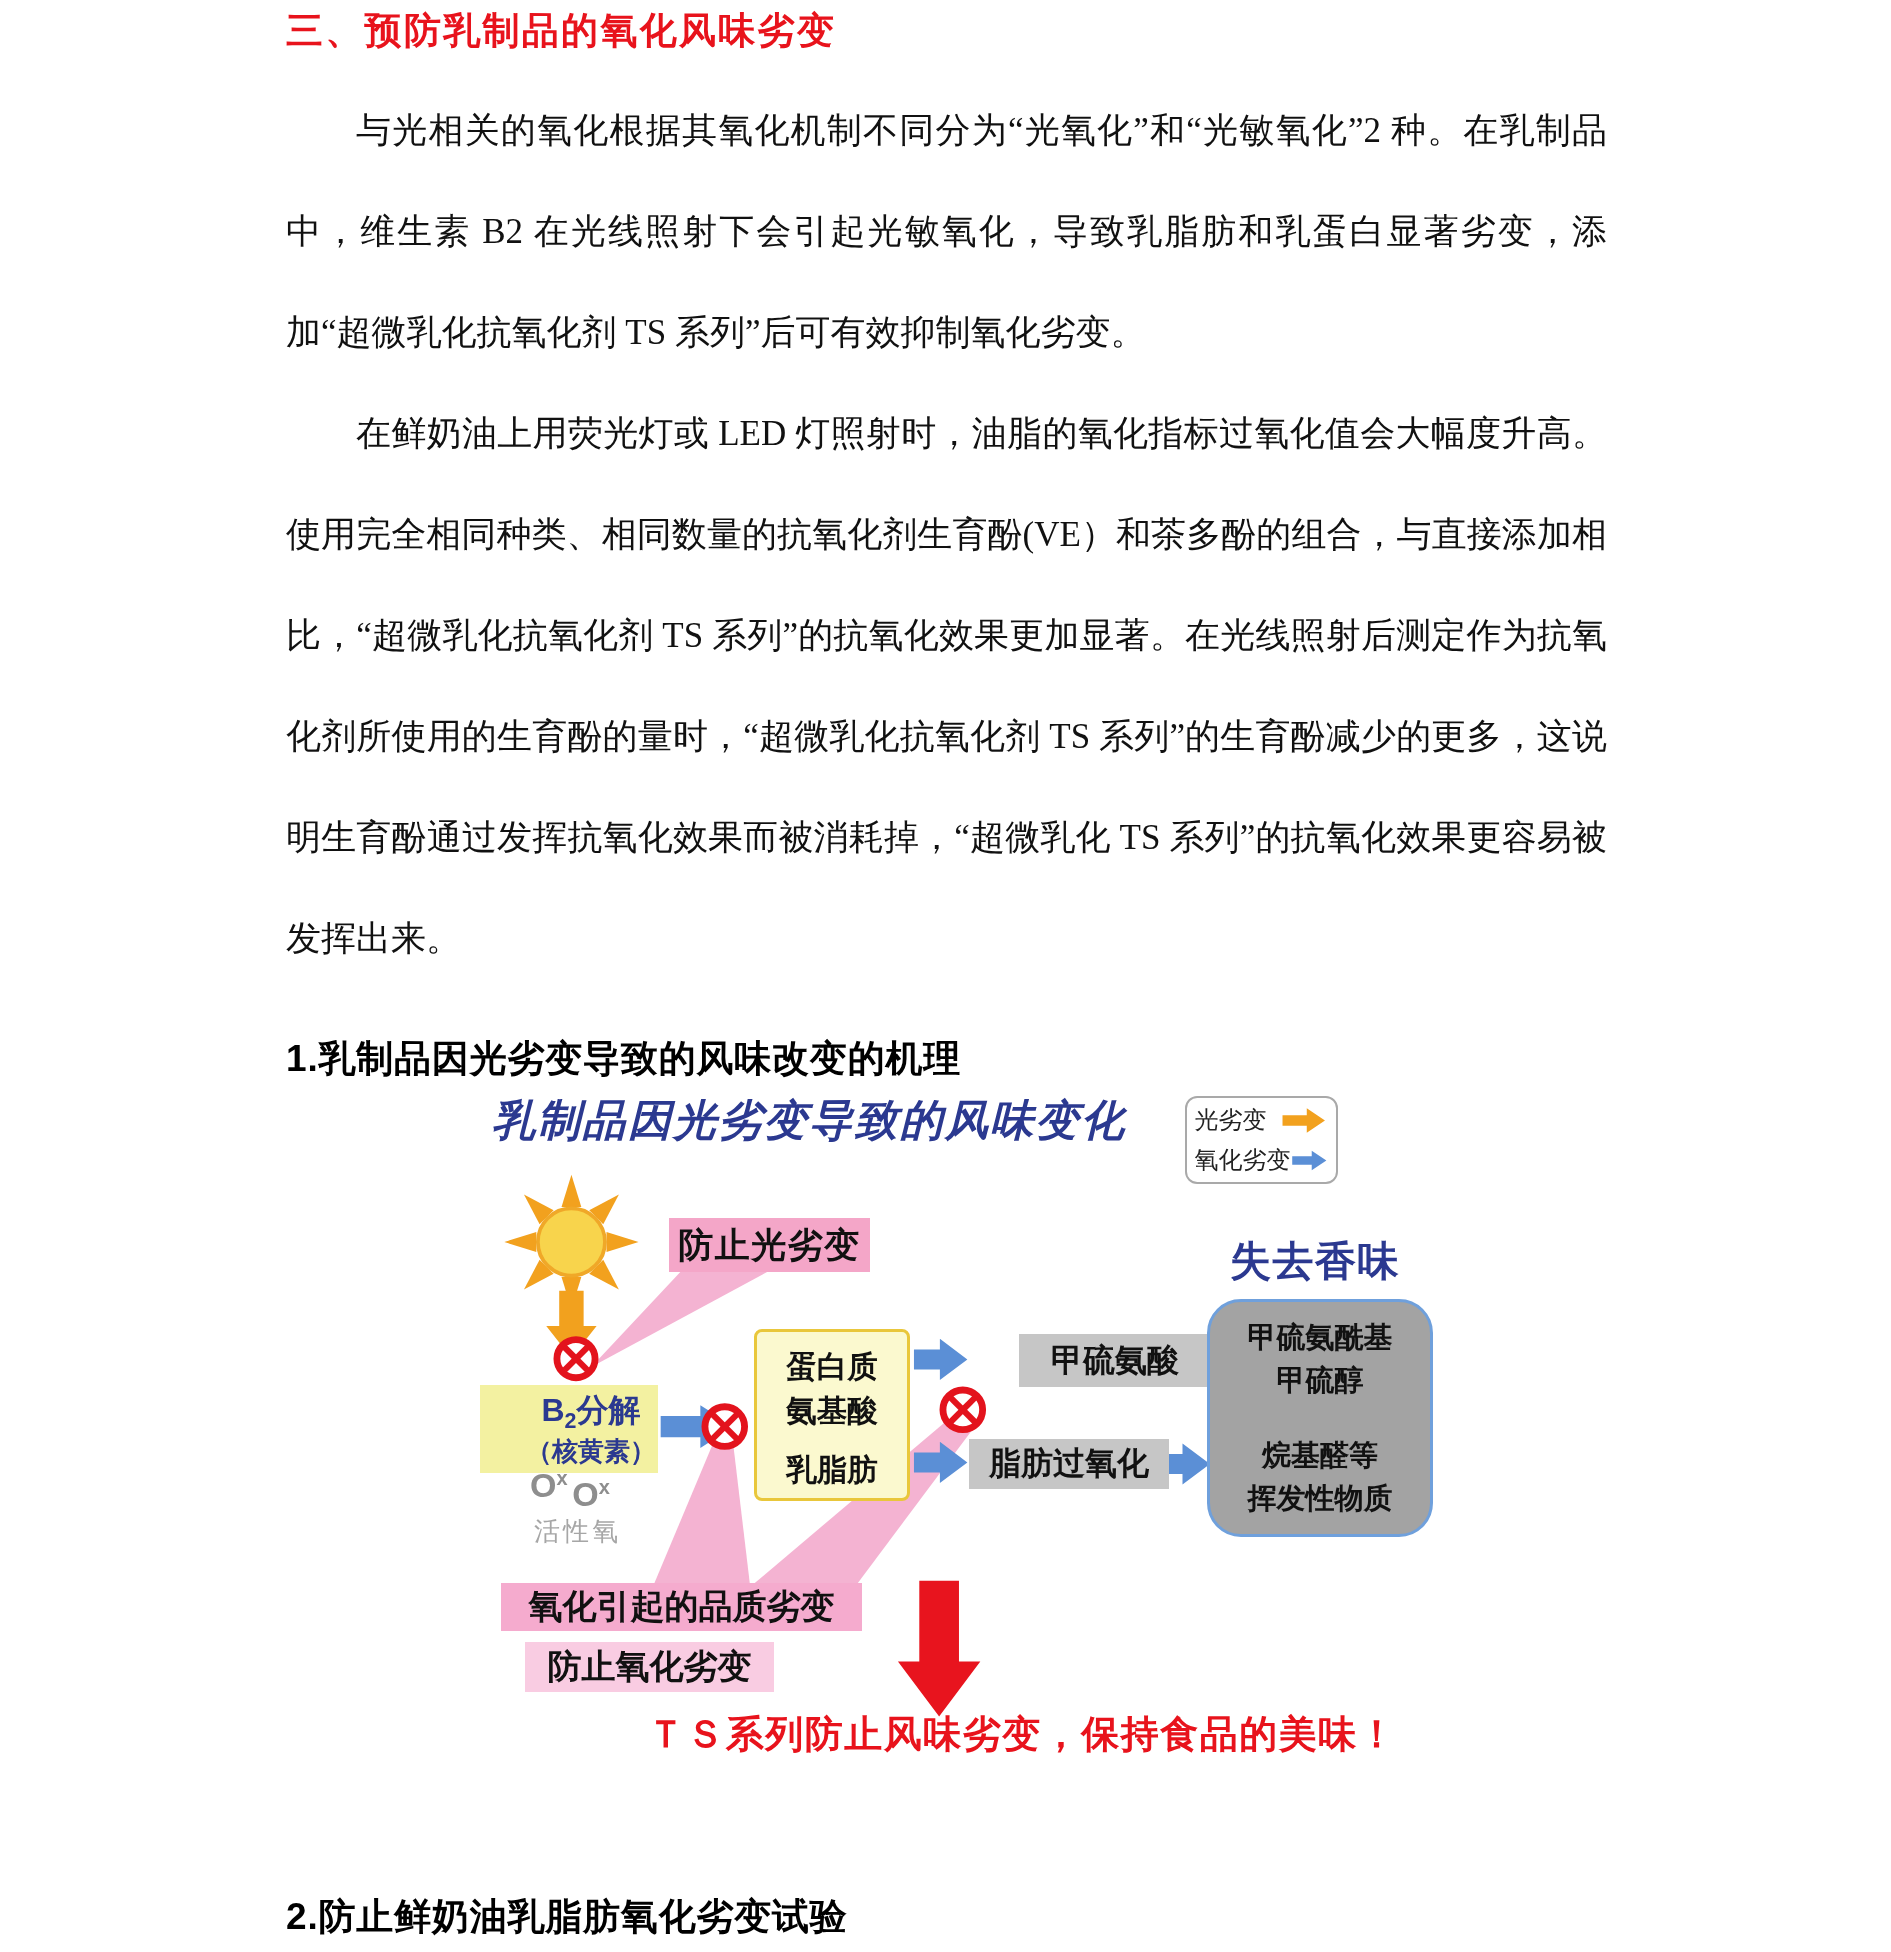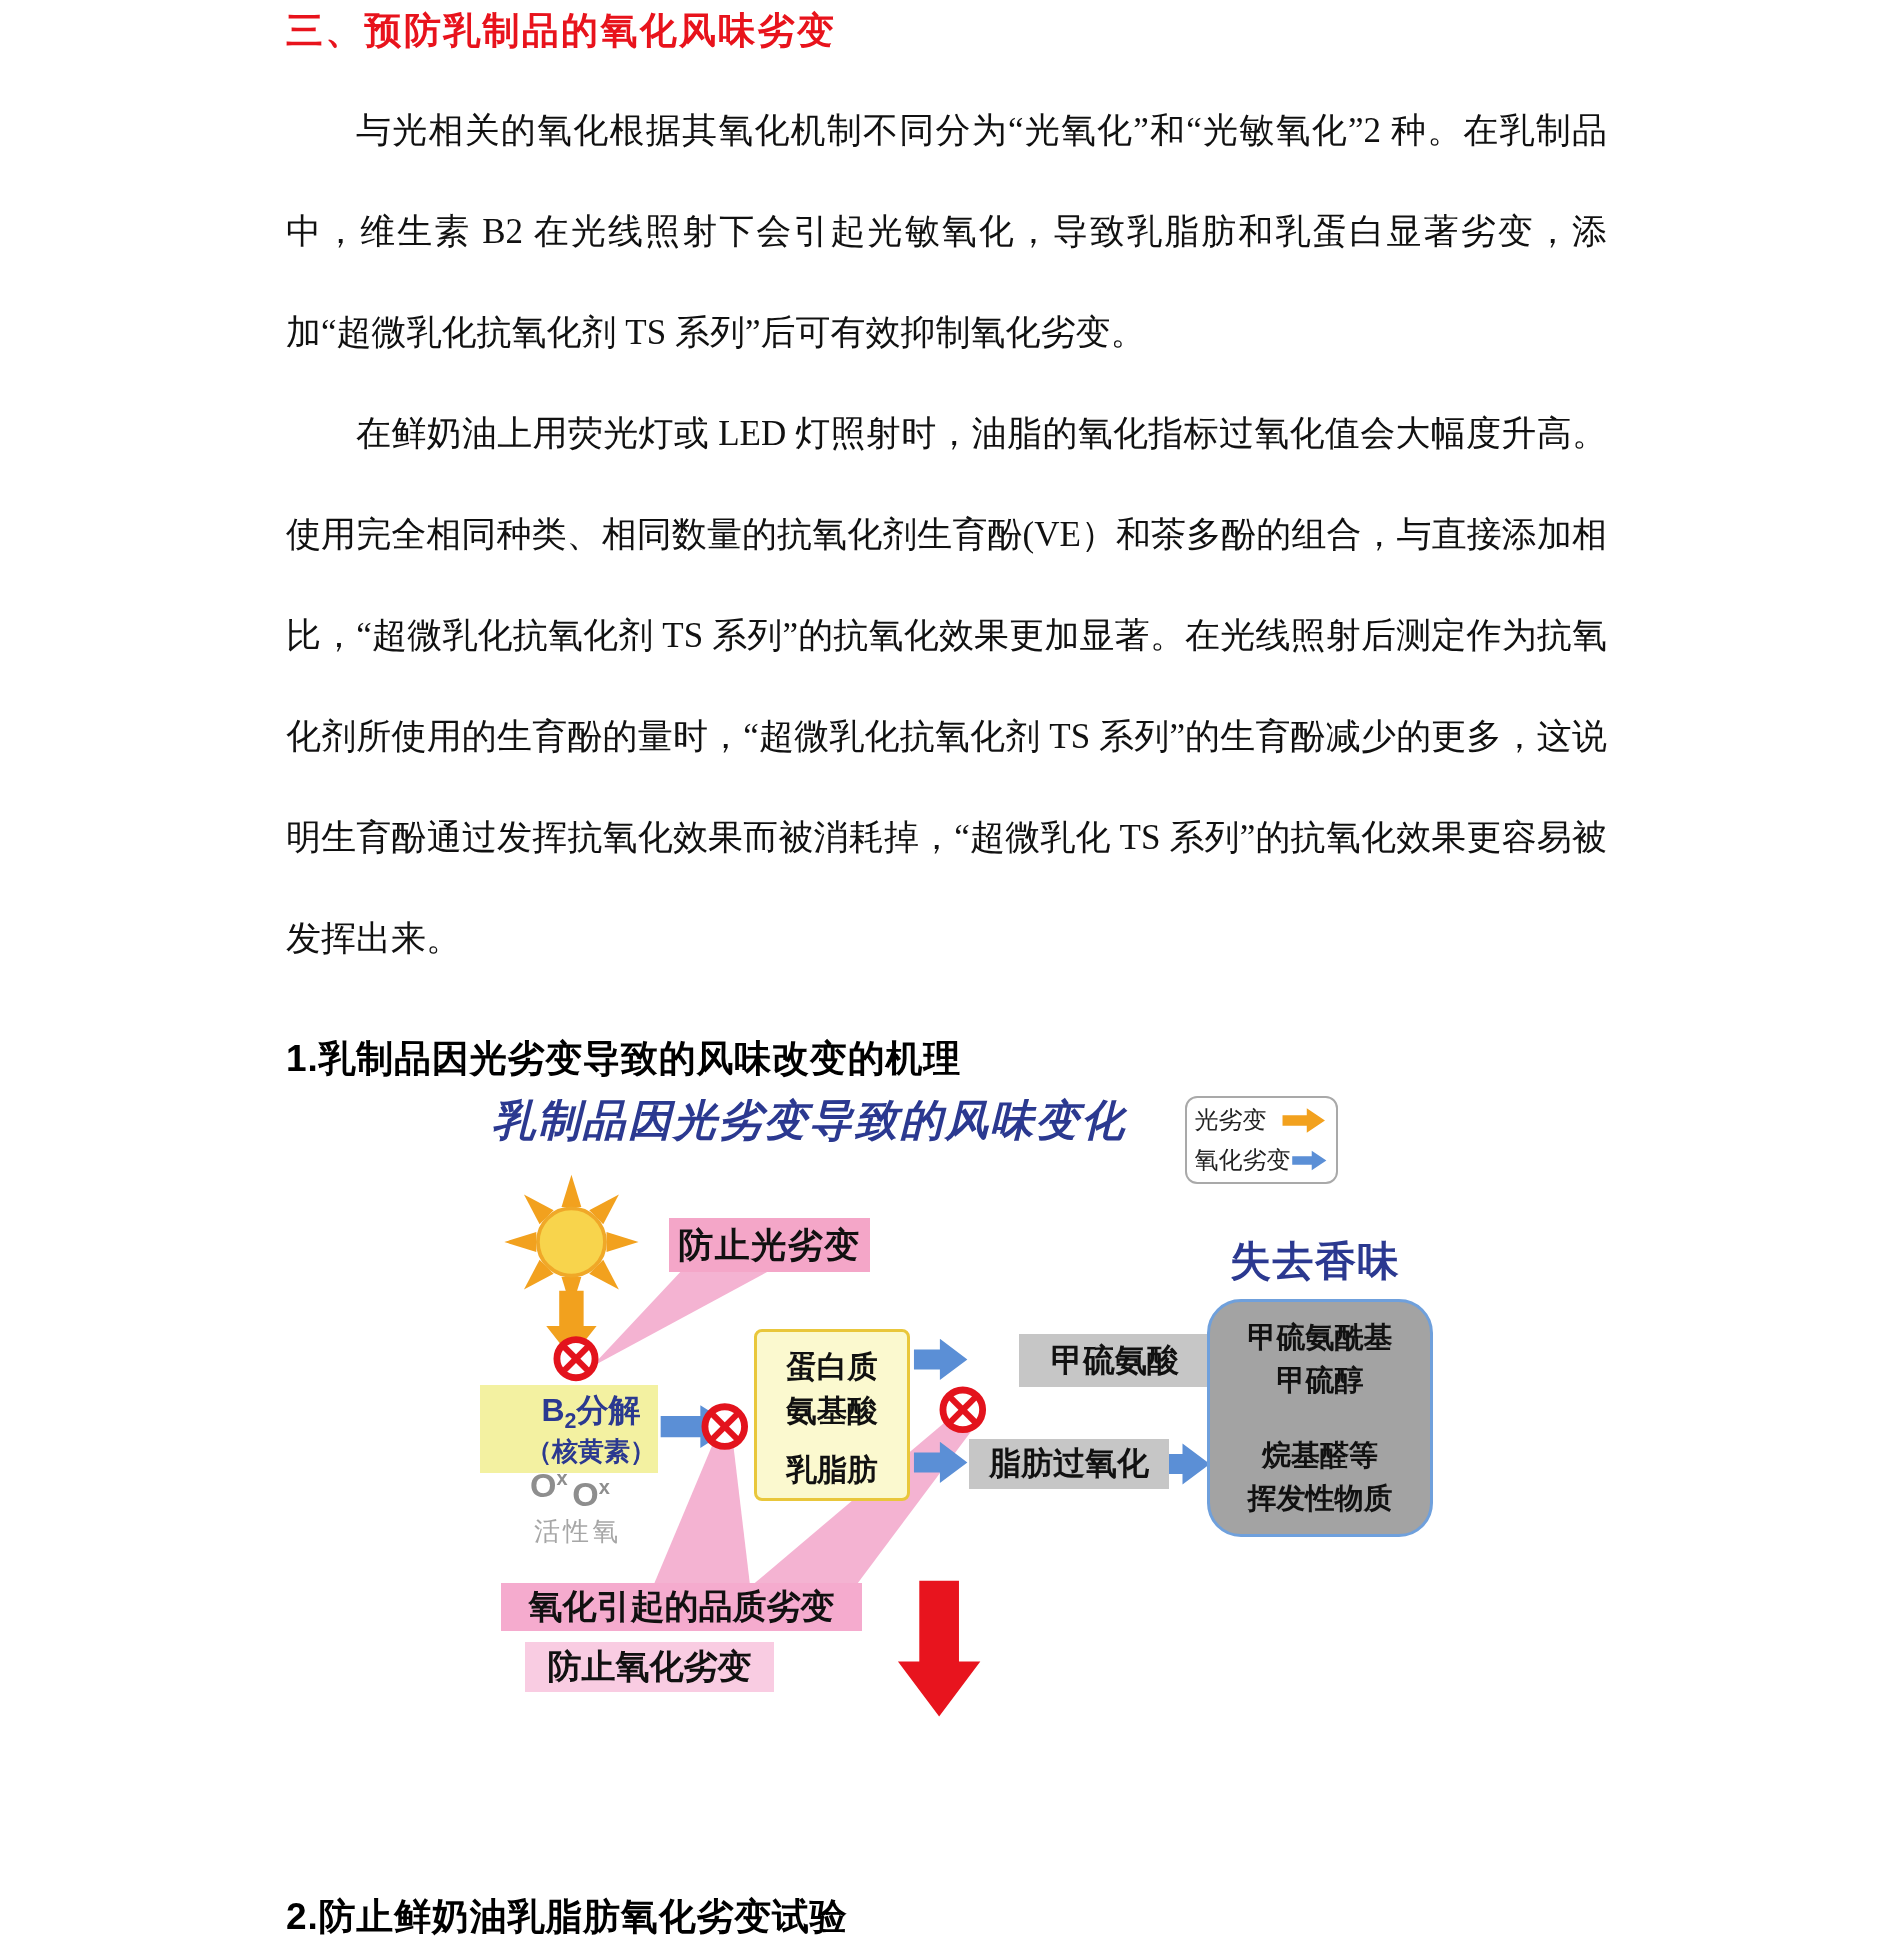--- a/index.html
+++ b/index.html
@@ -190,15 +190,16 @@
     <div>甲硫氨酰基</div>
     <div>甲硫醇</div>
     <div class="gap"></div>
     <div>烷基醛等</div>
     <div>挥发性物质</div>
   </div>
 
   <div class="dg box oxid-quality">氧化引起的品质劣变</div>
   <div class="dg box prevent-oxid">防止氧化劣变</div>
 
+  <div class="dg bottom-note">ＴＳ系列防止风味劣变，保持食品的美味！</div>
 
 </div>
 
 
 </body></html>

